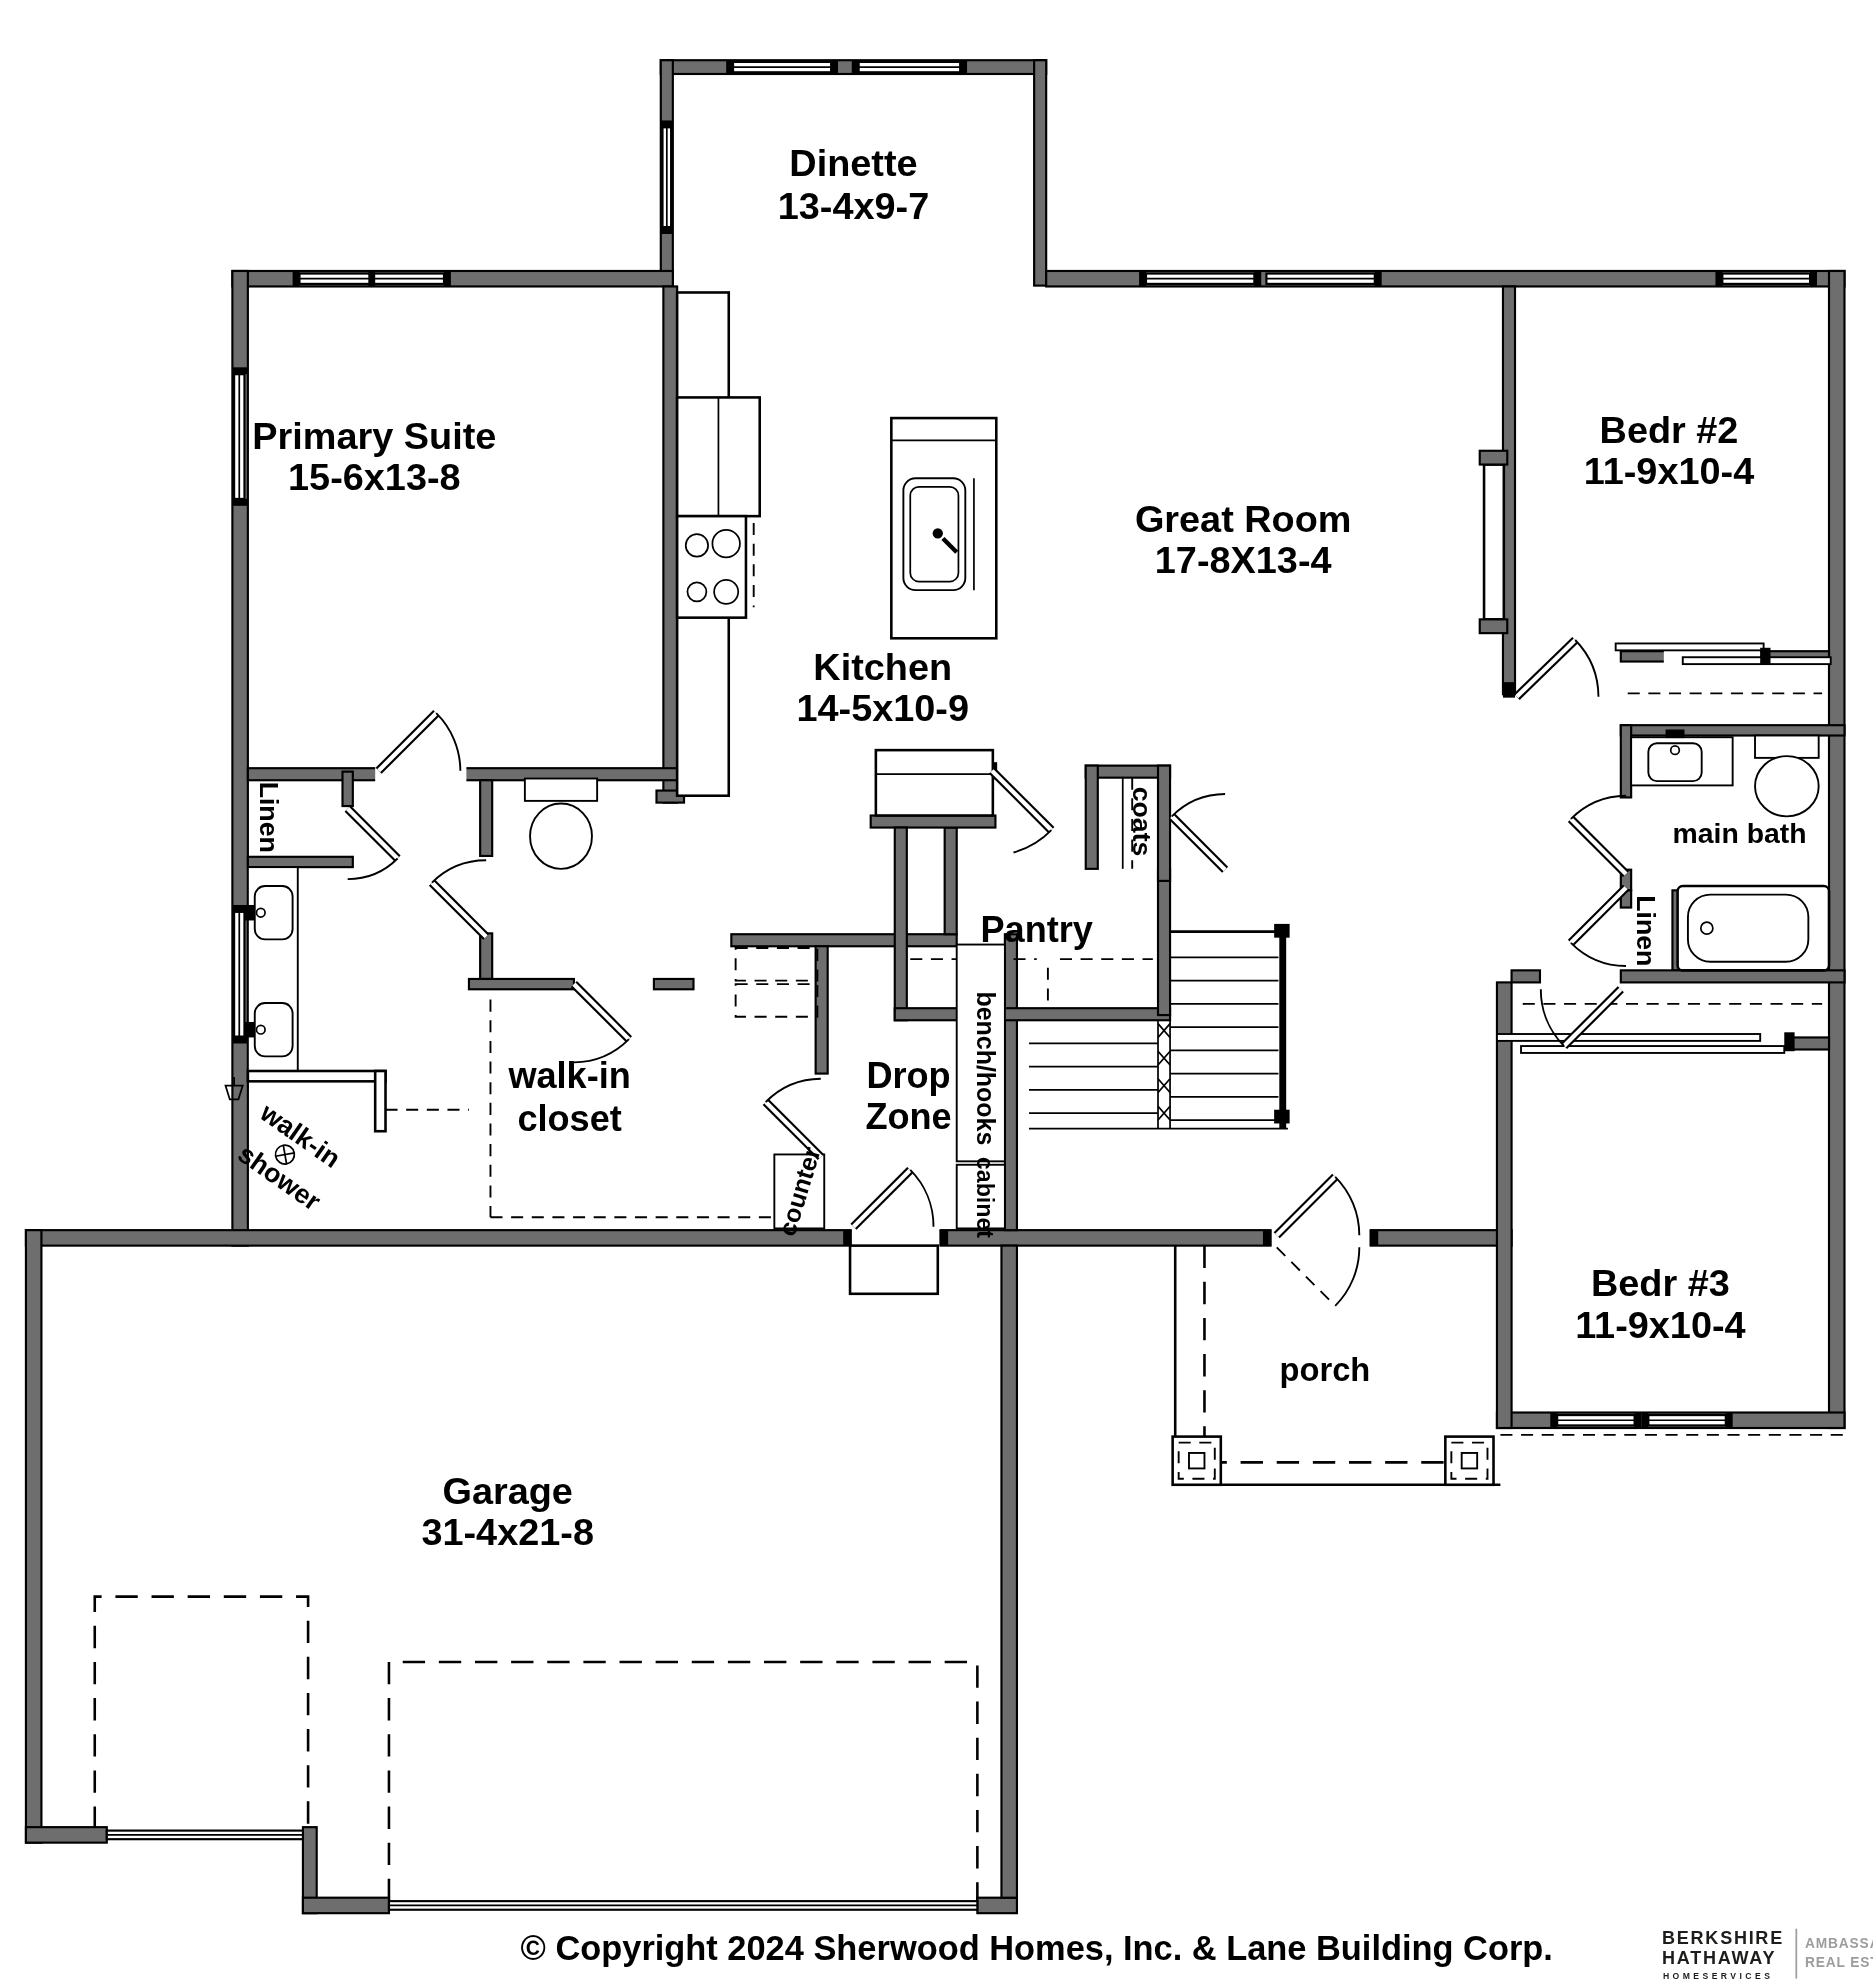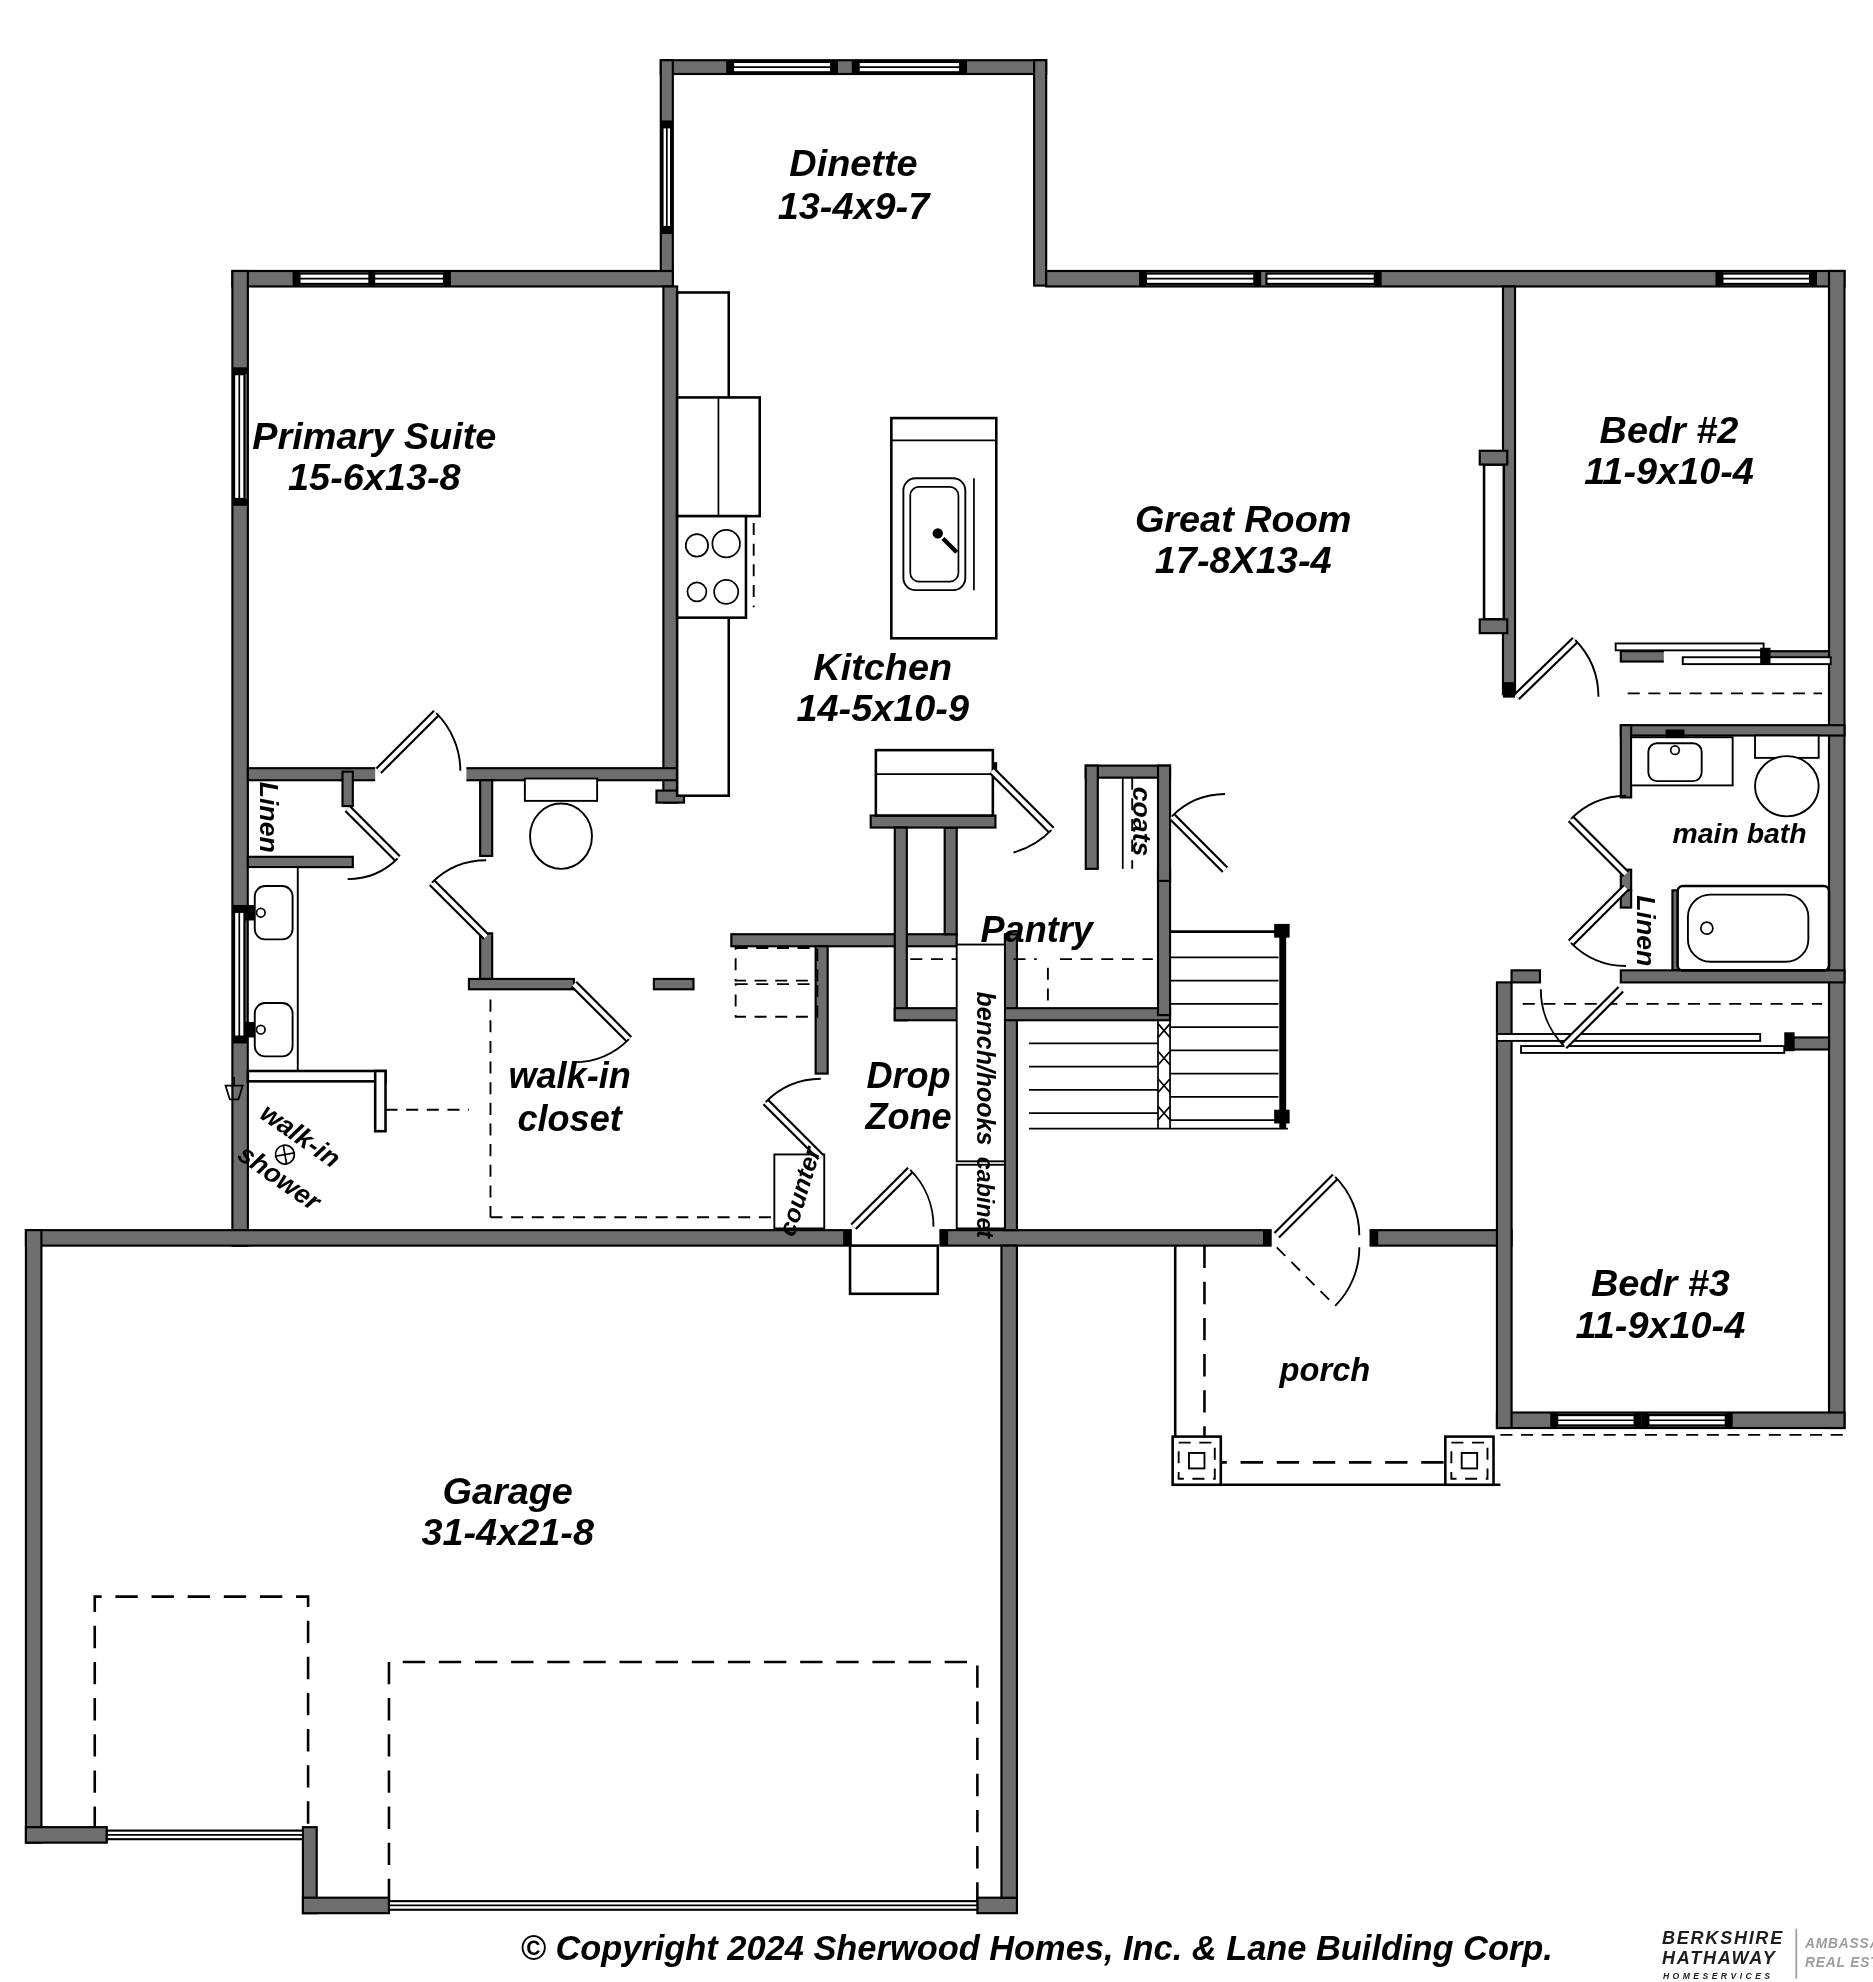--- a/index.html
+++ b/index.html
@@ -1,16 +1,16 @@
 <!DOCTYPE html>
 <html style="font-size:13.8px"><head>
 <meta charset="utf-8">
 <style>
   html,body{margin:0;padding:0;background:#fff;}
-  .plan-page{width:1618px;height:1982px;background:#fff;position:relative;font-style:italic;}
+  .plan-page{width:1618px;height:1982px;background:#fff;position:relative;}
   svg{display:block;}
   .wall{fill:#6e6e6e;stroke:#000;stroke-width:2.5;}
   .win{fill:#fff;stroke:#000;stroke-width:2.5;}
   .fix{fill:#fff;stroke:#000;stroke-width:3;}
   .fix2{fill:#fff;stroke:#000;stroke-width:2.2;}
   .ln{stroke:#000;stroke-width:3;fill:none;}
   .ln2{stroke:#000;stroke-width:2;fill:none;}
   .dash{stroke:#000;stroke-width:3;fill:none;stroke-dasharray:26 16;}
   .dash2{stroke:#000;stroke-width:2.2;fill:none;stroke-dasharray:14 10;}
   .leafB{stroke:#000;stroke-width:10;}

